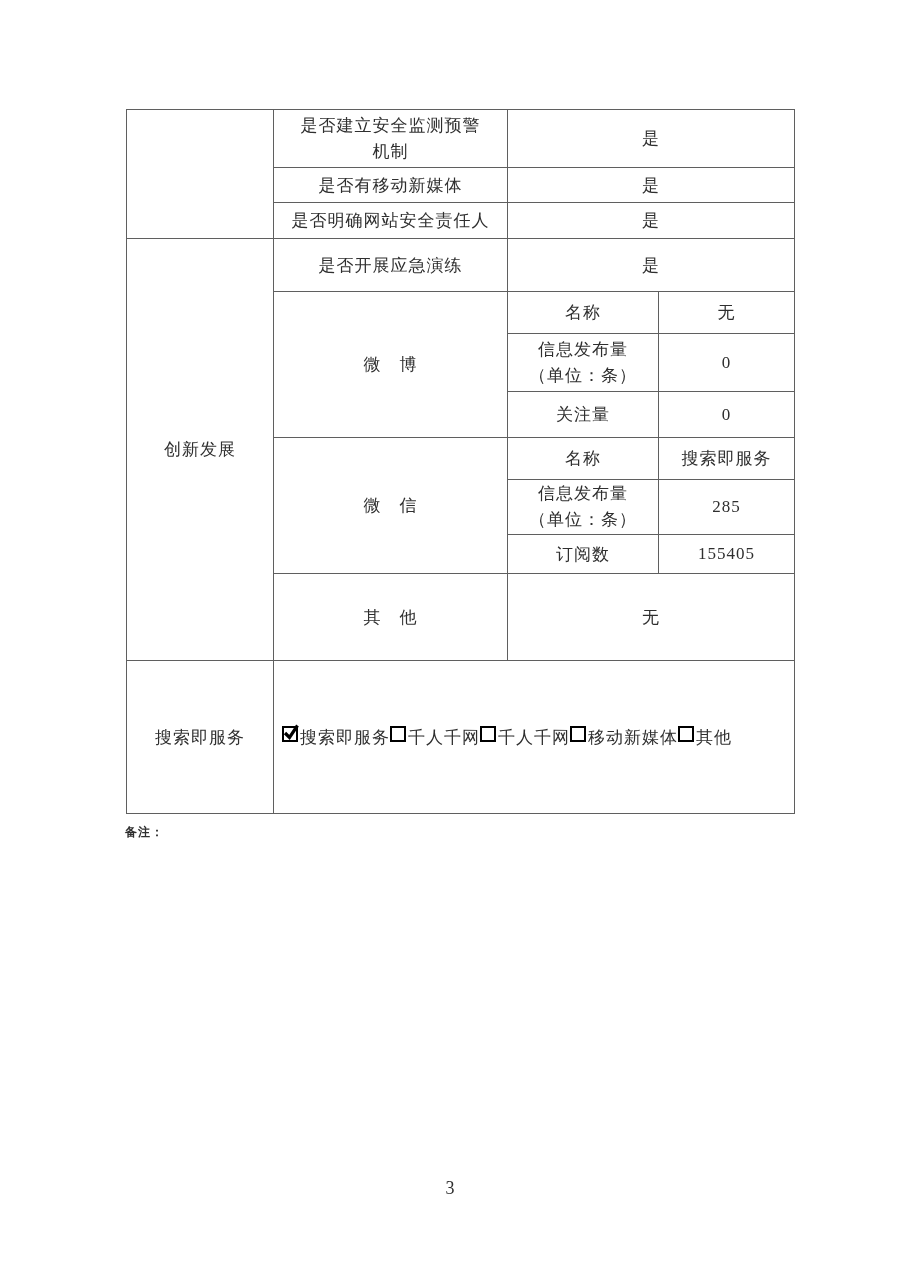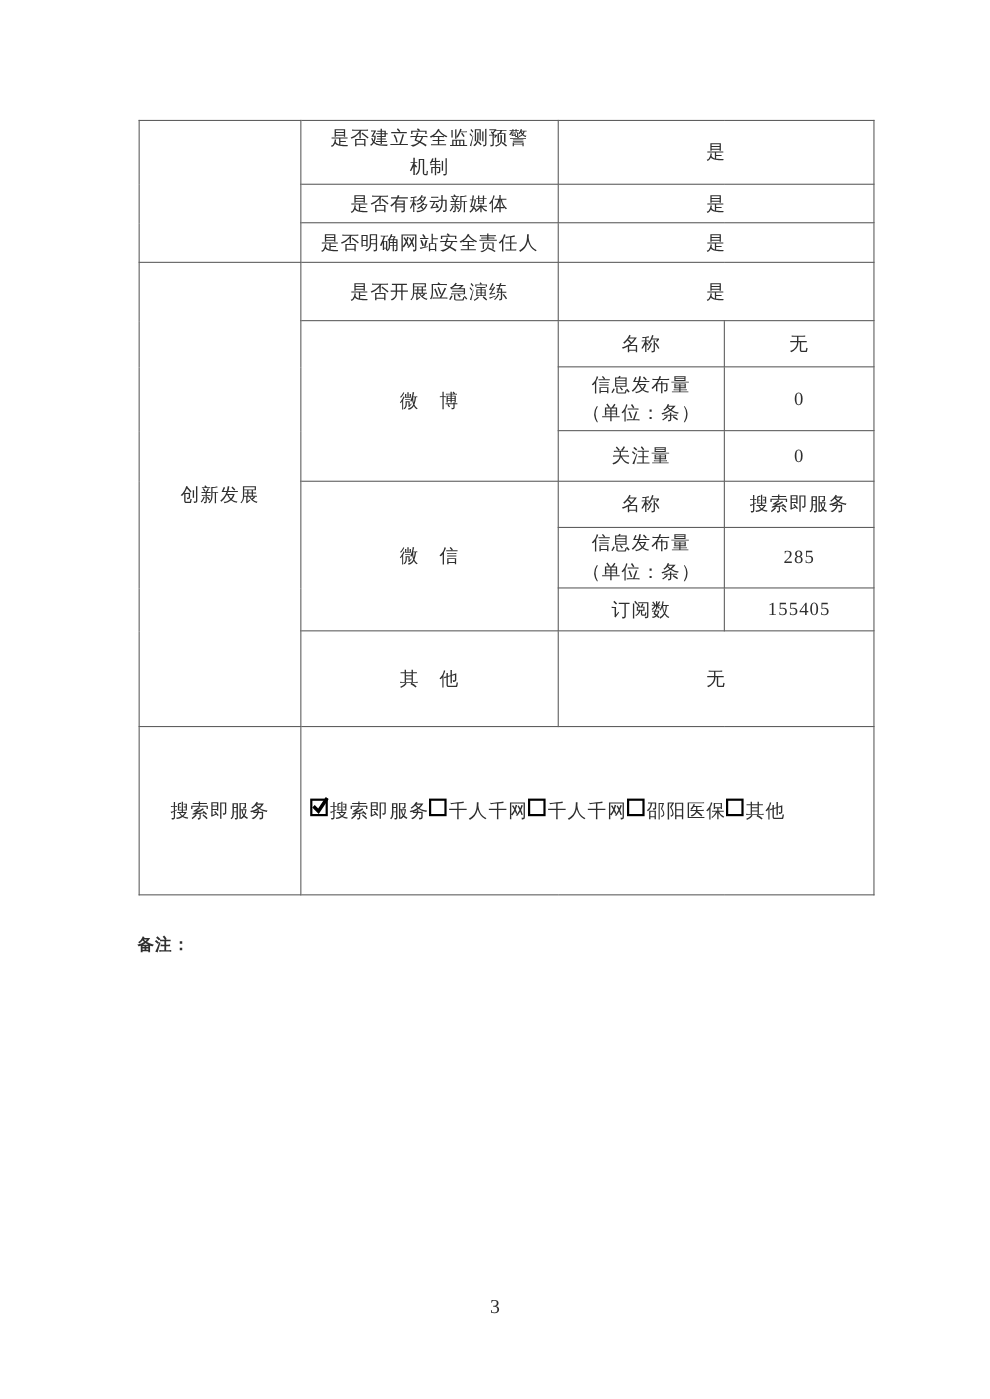--- a/index.html
+++ b/index.html
@@ -39,23 +39,23 @@
     width:12px;height:12px;
     border:2px solid var(--checkbox,#000);
     margin-right:2px;flex:none;
   }
   .tick{
     position:absolute;left:-1px;top:-4px;
     width:16px;height:17px;display:none;
   }
   .option.checked .tick{display:block;}
   .notes{
-    position:absolute;left:125px;top:850px;
+    position:absolute;left:125px;top:824px;
     font-family:Liberation Mono, monospace;
-    font-weight:bold;font-size:15px;letter-spacing:1px;
+    font-weight:bold;font-size:12px;letter-spacing:1px;
   }
   .page-number{
     position:absolute;left:0;right:0;top:1178px;
     text-align:center;font-size:18px;
   }
 </style>
 </head>
 <body>
 
 <div class="page">
@@ -152,21 +152,21 @@
           <span class="option">
             <span class="cbox"></span>
             <span>千人千网</span>
           </span>
           <span class="option">
             <span class="cbox"></span>
             <span>千人千网</span>
           </span>
           <span class="option">
             <span class="cbox"></span>
-            <span>邵阳医保</span>
+            <span>移动新媒体</span>
           </span>
           <span class="option">
             <span class="cbox"></span>
             <span>其他</span>
           </span>
         </div>
       </td>
     </tr>
   </tbody>
     </table>

